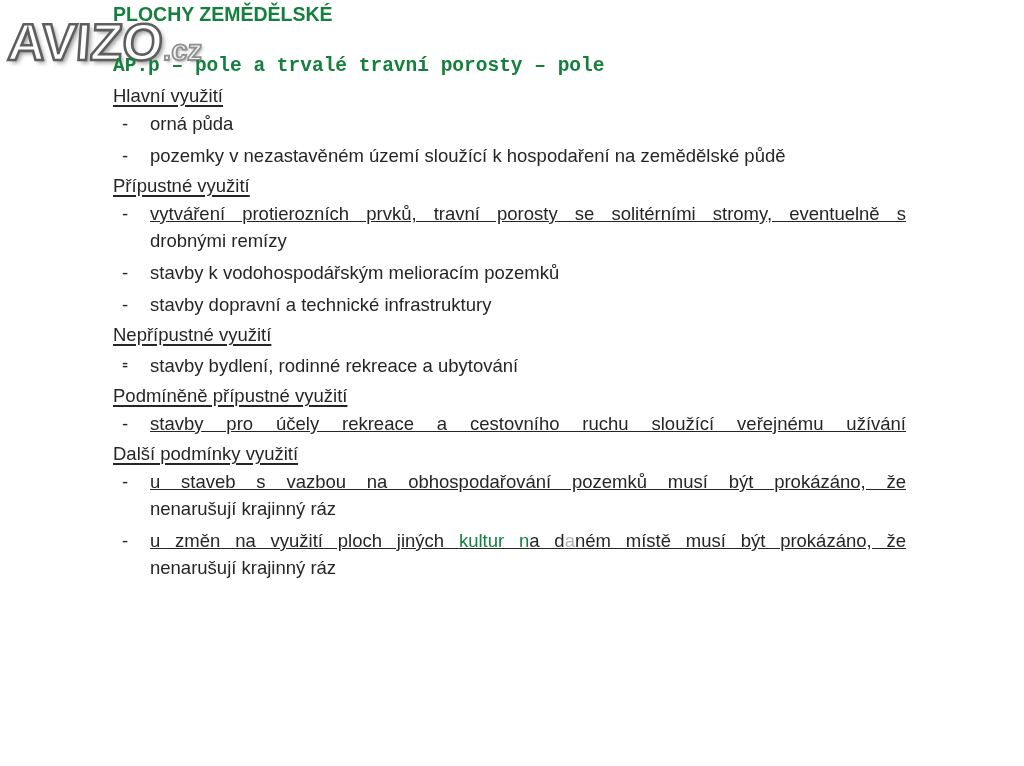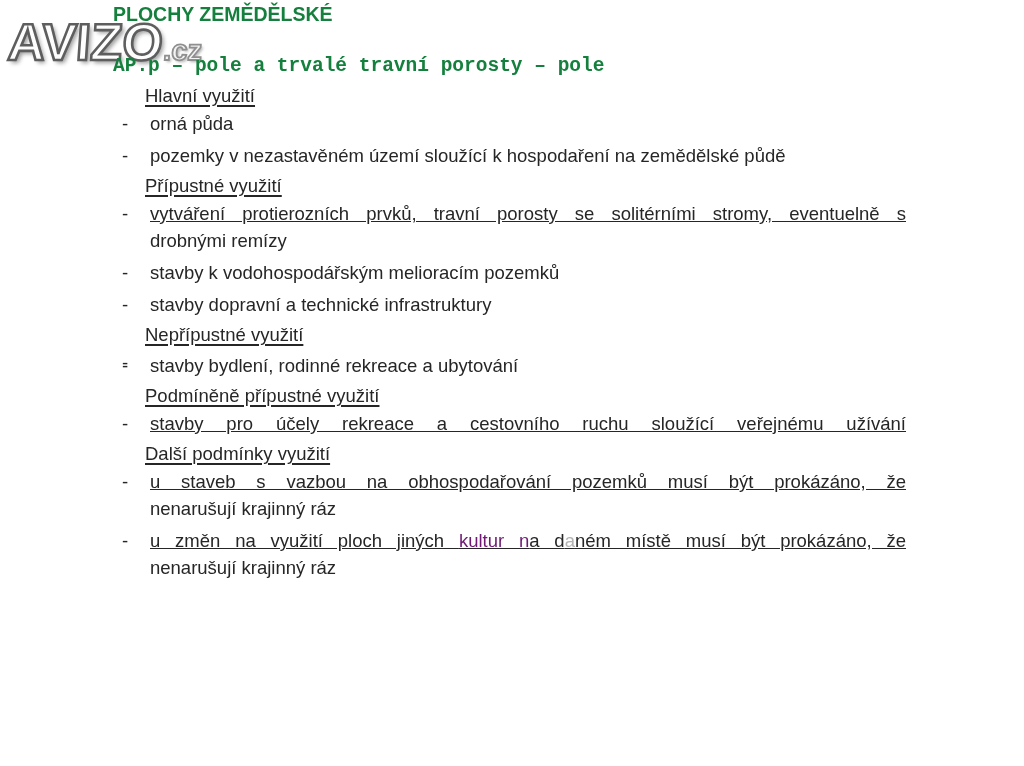--- a/index.html
+++ b/index.html
@@ -43,21 +43,20 @@
     color: #15803d;
   }
   .subtitle { margin-top: 28px; margin-bottom: 6px; font-family: Liberation Mono, monospace; }
 
   .heading {
     font-size: 18.5px; line-height: 24px;
     margin-top: 4px; margin-bottom: 2px;
     text-decoration: underline;
     text-underline-offset: 3px;
     text-decoration-thickness: 1.5px;
-    margin-left: 32px;
   }
 
   .bullet { position: relative; padding-left: 37px; margin-bottom: 5px; }
   .dash {
     position: absolute; left: 9px; top: 0;
     font-size: 18.5px; line-height: 27px;
   }
   .line { font-size: 18.5px; line-height: 27px; }
   .jfull {
     text-align: justify;
@@ -147,19 +146,19 @@
     <div class="bullet">
       <span class="dash">-</span>
       <div class="btext">
         <div class="line jfull">u staveb s vazbou na obhospodařování pozemků musí být prokázáno, že</div>
         <div class="line">nenarušují krajinný ráz</div>
       </div>
     </div>
     <div class="bullet">
       <span class="dash">-</span>
       <div class="btext">
-        <div class="line jfull"><span>u změn na využití ploch jiných </span><span style="color: #701a75;">kultur n</span><span>a d</span><span style="color: rgb(179, 179, 179);">a</span><span>ném místě musí být prokázáno, že</span></div>
+        <div class="line jfull"><span>u změn na využití ploch jiných </span><span style="color: #15803d;">kultur n</span><span>a d</span><span style="color: rgb(179, 179, 179);">a</span><span>ném místě musí být prokázáno, že</span></div>
         <div class="line">nenarušují krajinný ráz</div>
       </div>
     </div>
   </div>
 
 </div>
 
 </body></html>

